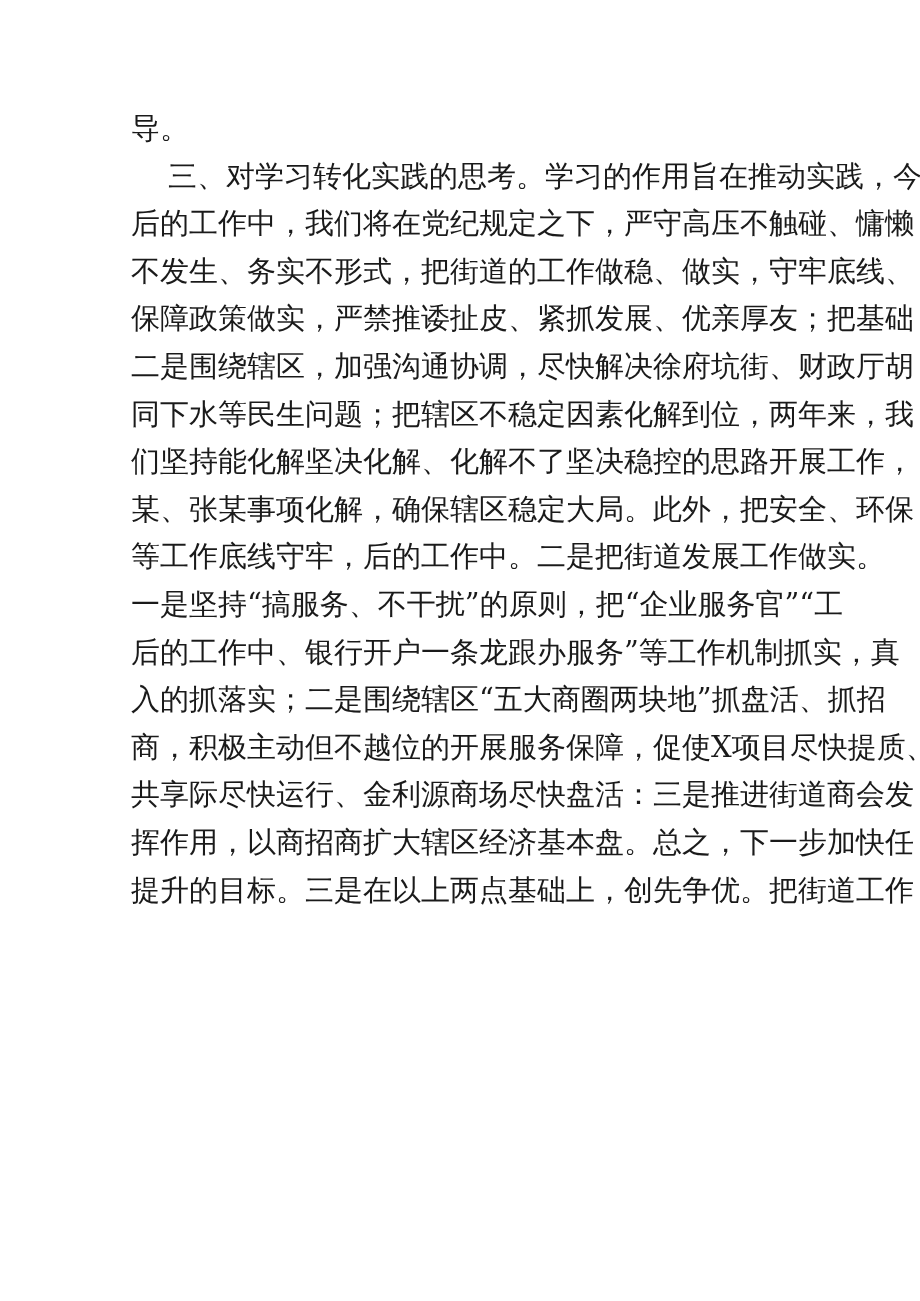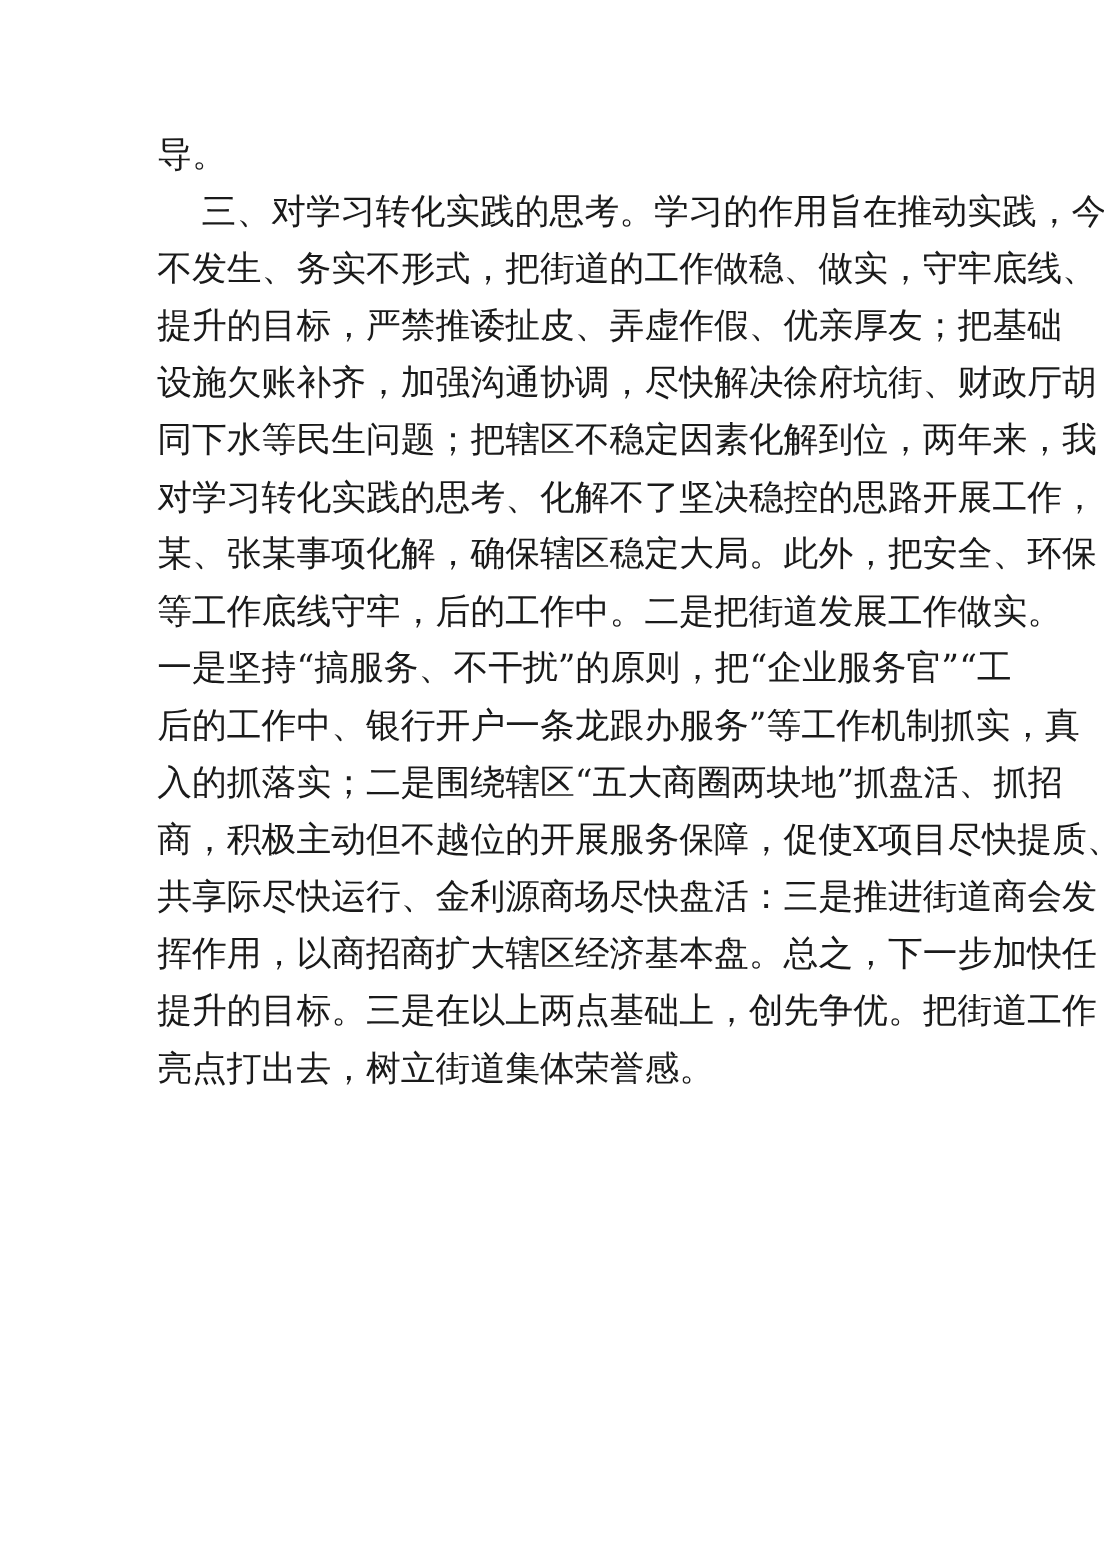--- a/index.html
+++ b/index.html
@@ -40,29 +40,29 @@
   </style>
 </head>
 <body>
 
 <div class="page">
   <div>
     <span class="line last">导。</span>
   </div>
   <div>
     <span class="line indent">三、对学习转化实践的思考。学习的作用旨在推动实践，今</span>
+    <span class="line">后的工作中，我们将在党纪规定之下，严守高压不触碰、慵懒</span>
     <span class="line">不发生、务实不形式，把街道的工作做稳、做实，守牢底线、</span>
-    <span class="line">提升的目标，严禁推诿扯皮、弄虚作假、优亲厚友；把基础</span>
-    <span class="line">设施欠账补齐，加强沟通协调，尽快解决徐府坑街、财政厅胡</span>
+    <span class="line">保障政策做实，严禁推诿扯皮、紧抓发展、优亲厚友；把基础</span>
+    <span class="line">二是围绕辖区，加强沟通协调，尽快解决徐府坑街、财政厅胡</span>
     <span class="line">同下水等民生问题；把辖区不稳定因素化解到位，两年来，我</span>
-    <span class="line">对学习转化实践的思考、化解不了坚决稳控的思路开展工作，</span>
+    <span class="line">们坚持能化解坚决化解、化解不了坚决稳控的思路开展工作，</span>
     <span class="line">某、张某事项化解，确保辖区稳定大局。此外，把安全、环保</span>
     <span class="line">等工作底线守牢，后的工作中。二是把街道发展工作做实。</span>
     <span class="line">一是坚持“搞服务、不干扰”的原则，把“企业服务官”“工</span>
     <span class="line">后的工作中、银行开户一条龙跟办服务”等工作机制抓实，真</span>
     <span class="line">入的抓落实；二是围绕辖区“五大商圈两块地”抓盘活、抓招</span>
     <span class="line">商，积极主动但不越位的开展服务保障，促使X项目尽快提质、</span>
     <span class="line">共享际尽快运行、金利源商场尽快盘活：三是推进街道商会发</span>
     <span class="line">挥作用，以商招商扩大辖区经济基本盘。总之，下一步加快任</span>
     <span class="line">提升的目标。三是在以上两点基础上，创先争优。把街道工作</span>
-    <span class="line last">亮点打出去，树立街道集体荣誉感。</span>
   </div>
 </div>
 
 </body></html>

